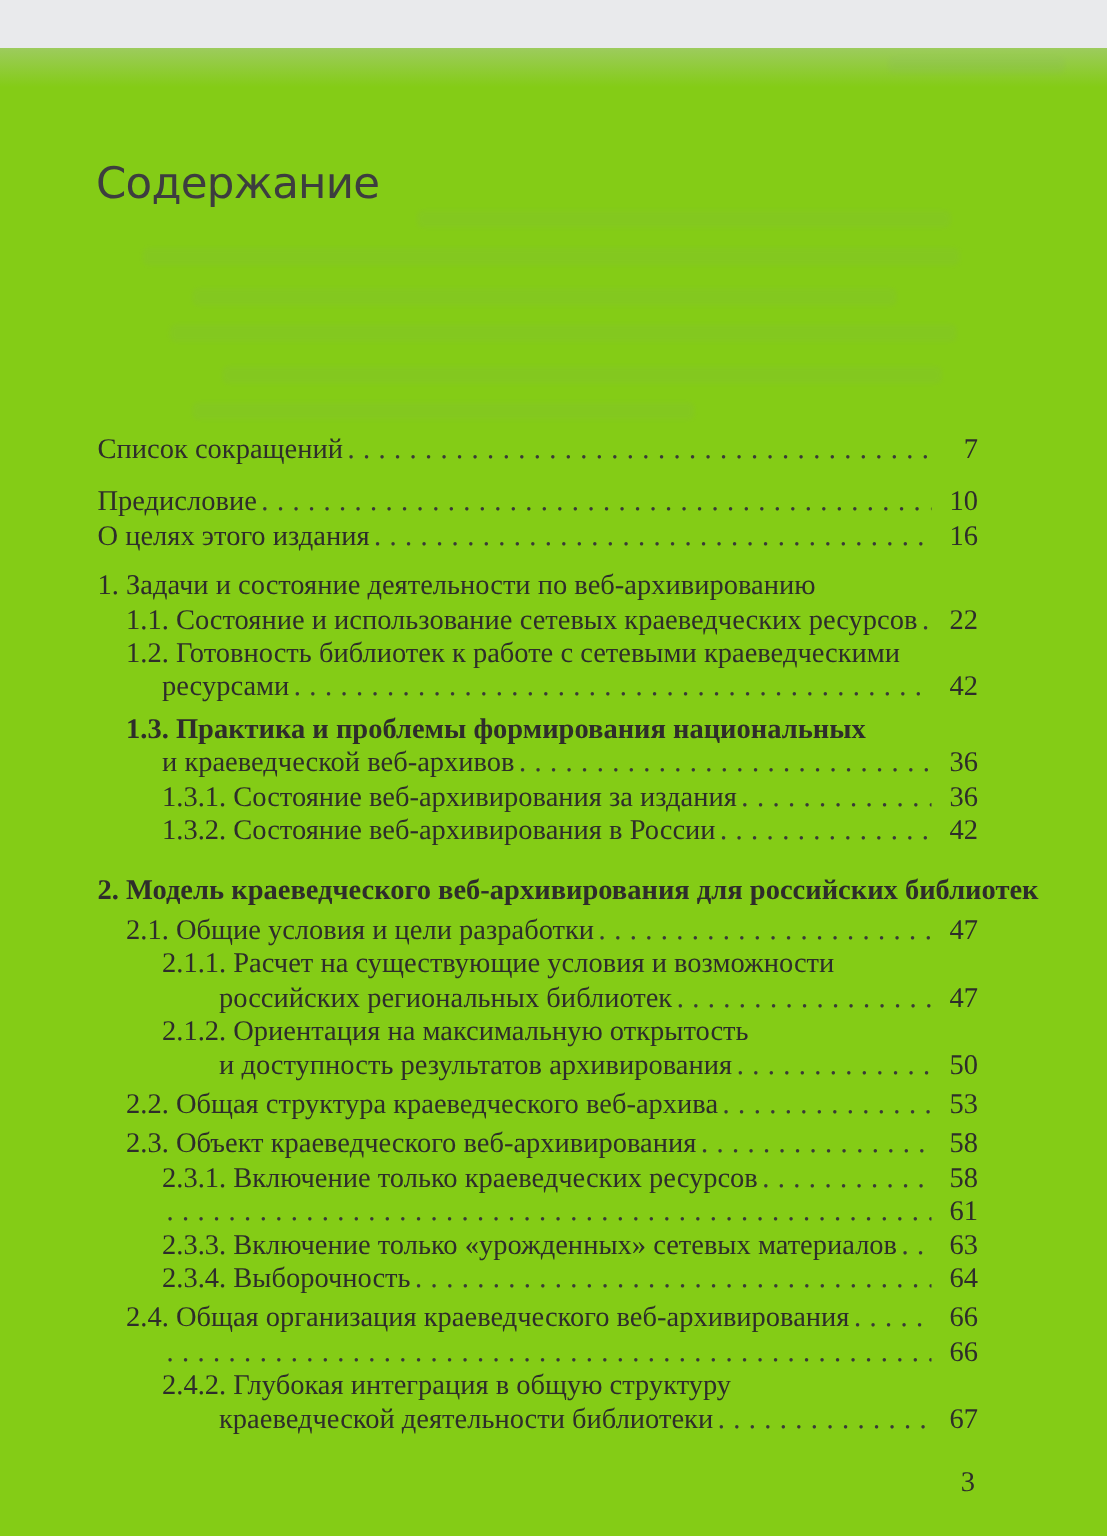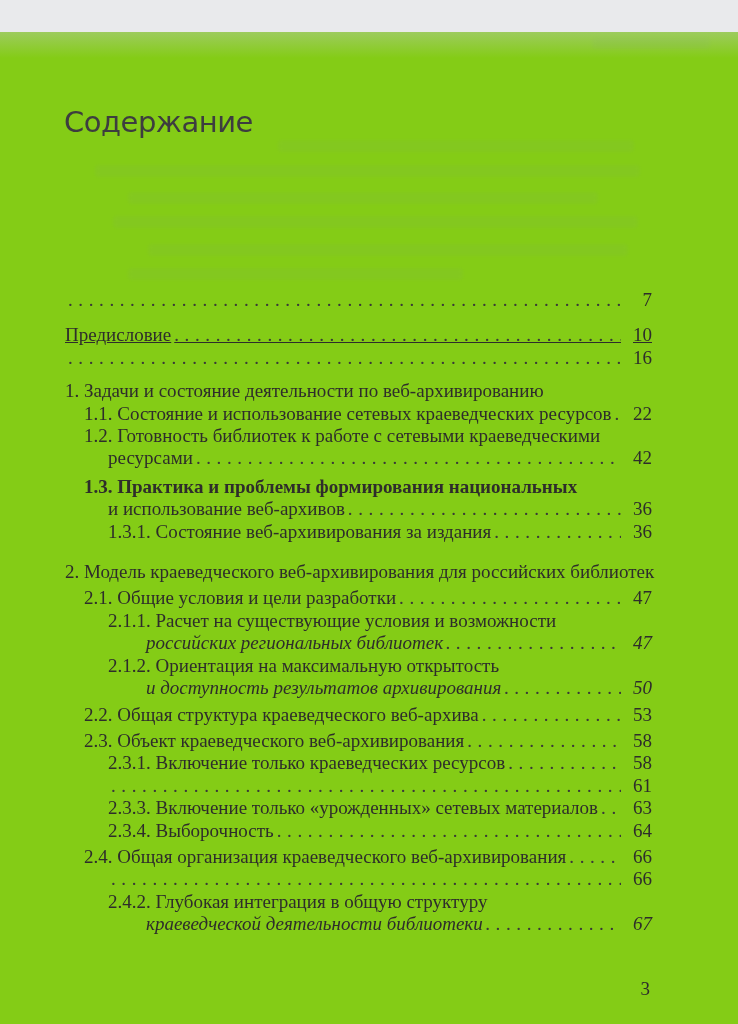--- a/index.html
+++ b/index.html
@@ -71,26 +71,26 @@
   }
   .toc-row .pg{
     flex:0 0 auto;
     min-width:26px;
     text-align:right;
     padding-left:5px;
   }
   .ind-0{padding-left:0;}
   .ind-1{padding-left:19px;}
   .ind-2{padding-left:43px;}
-  .ind-3{padding-left:81px;font-style:italic;}
+  .ind-3{padding-left:81px;}
   .g-xs{margin-top:4px;justify-content:flex-end;}
   .g-sm{margin-top:6px;font-weight:bold;}
   .g-md{margin-top:11px;}
-  .g-lg{margin-top:13px;text-decoration:underline;}
-  .g-xl{margin-top:18px;}
+  .g-lg{margin-top:13px;}
+  .g-xl{margin-top:18px;font-weight:bold;}
   .folio{
     position:absolute;
     right:88px;top:946px;
     font-size:19px;
     color:#2e2d2b;
   }
 </style>
 </head>
 <body>
 
@@ -101,29 +101,31 @@
   <div class="bleed" style="left:95px;top:133px;width:545px;height:12px;"></div>
   <div class="bleed" style="left:128px;top:160px;width:470px;height:12px;"></div>
   <div class="bleed" style="left:113px;top:184px;width:525px;height:12px;"></div>
   <div class="bleed" style="left:148px;top:212px;width:480px;height:12px;"></div>
   <div class="bleed" style="left:128px;top:236px;width:335px;height:12px;"></div>
 
   <div class="title">Содержание</div>
 
   <div class="toc">
       <div class="toc-row ind-0">
+    <span class="t">Список сокращений</span>
     <span class="leader"></span>
     <span class="pg">7</span>
   </div>
       <div class="toc-row ind-0 g-lg">
     <span class="t">Предисловие</span>
     <span class="leader"></span>
     <span class="pg">10</span>
   </div>
       <div class="toc-row ind-0">
+    <span class="t">О целях этого издания</span>
     <span class="leader"></span>
     <span class="pg">16</span>
   </div>
       <div class="toc-row ind-0 g-md no-page">
     <span class="t">1. Задачи и состояние деятельности по веб-архивированию</span>
 
   </div>
       <div class="toc-row ind-1">
     <span class="t">1.1. Состояние и использование сетевых краеведческих ресурсов</span>
     <span class="leader"></span>
@@ -136,28 +138,33 @@
       <div class="toc-row ind-2">
     <span class="t">ресурсами</span>
     <span class="leader"></span>
     <span class="pg">42</span>
   </div>
       <div class="toc-row ind-1 g-sm no-page">
     <span class="t">1.3. Практика и проблемы формирования национальных</span>
 
   </div>
       <div class="toc-row ind-2">
-    <span class="t">и использование веб-архивов</span>
+    <span class="t">и краеведческой веб-архивов</span>
     <span class="leader"></span>
     <span class="pg">36</span>
   </div>
       <div class="toc-row ind-2">
     <span class="t">1.3.1. Состояние веб-архивирования за издания</span>
     <span class="leader"></span>
     <span class="pg">36</span>
+  </div>
+      <div class="toc-row ind-2">
+    <span class="t">1.3.2. Состояние веб-архивирования в России</span>
+    <span class="leader"></span>
+    <span class="pg">42</span>
   </div>
       <div class="toc-row ind-0 g-xl no-page">
     <span class="t">2. Модель краеведческого веб-архивирования для российских библиотек</span>
 
   </div>
       <div class="toc-row ind-1 g-xs">
     <span class="t">2.1. Общие условия и цели разработки</span>
     <span class="leader"></span>
     <span class="pg">47</span>
   </div>

